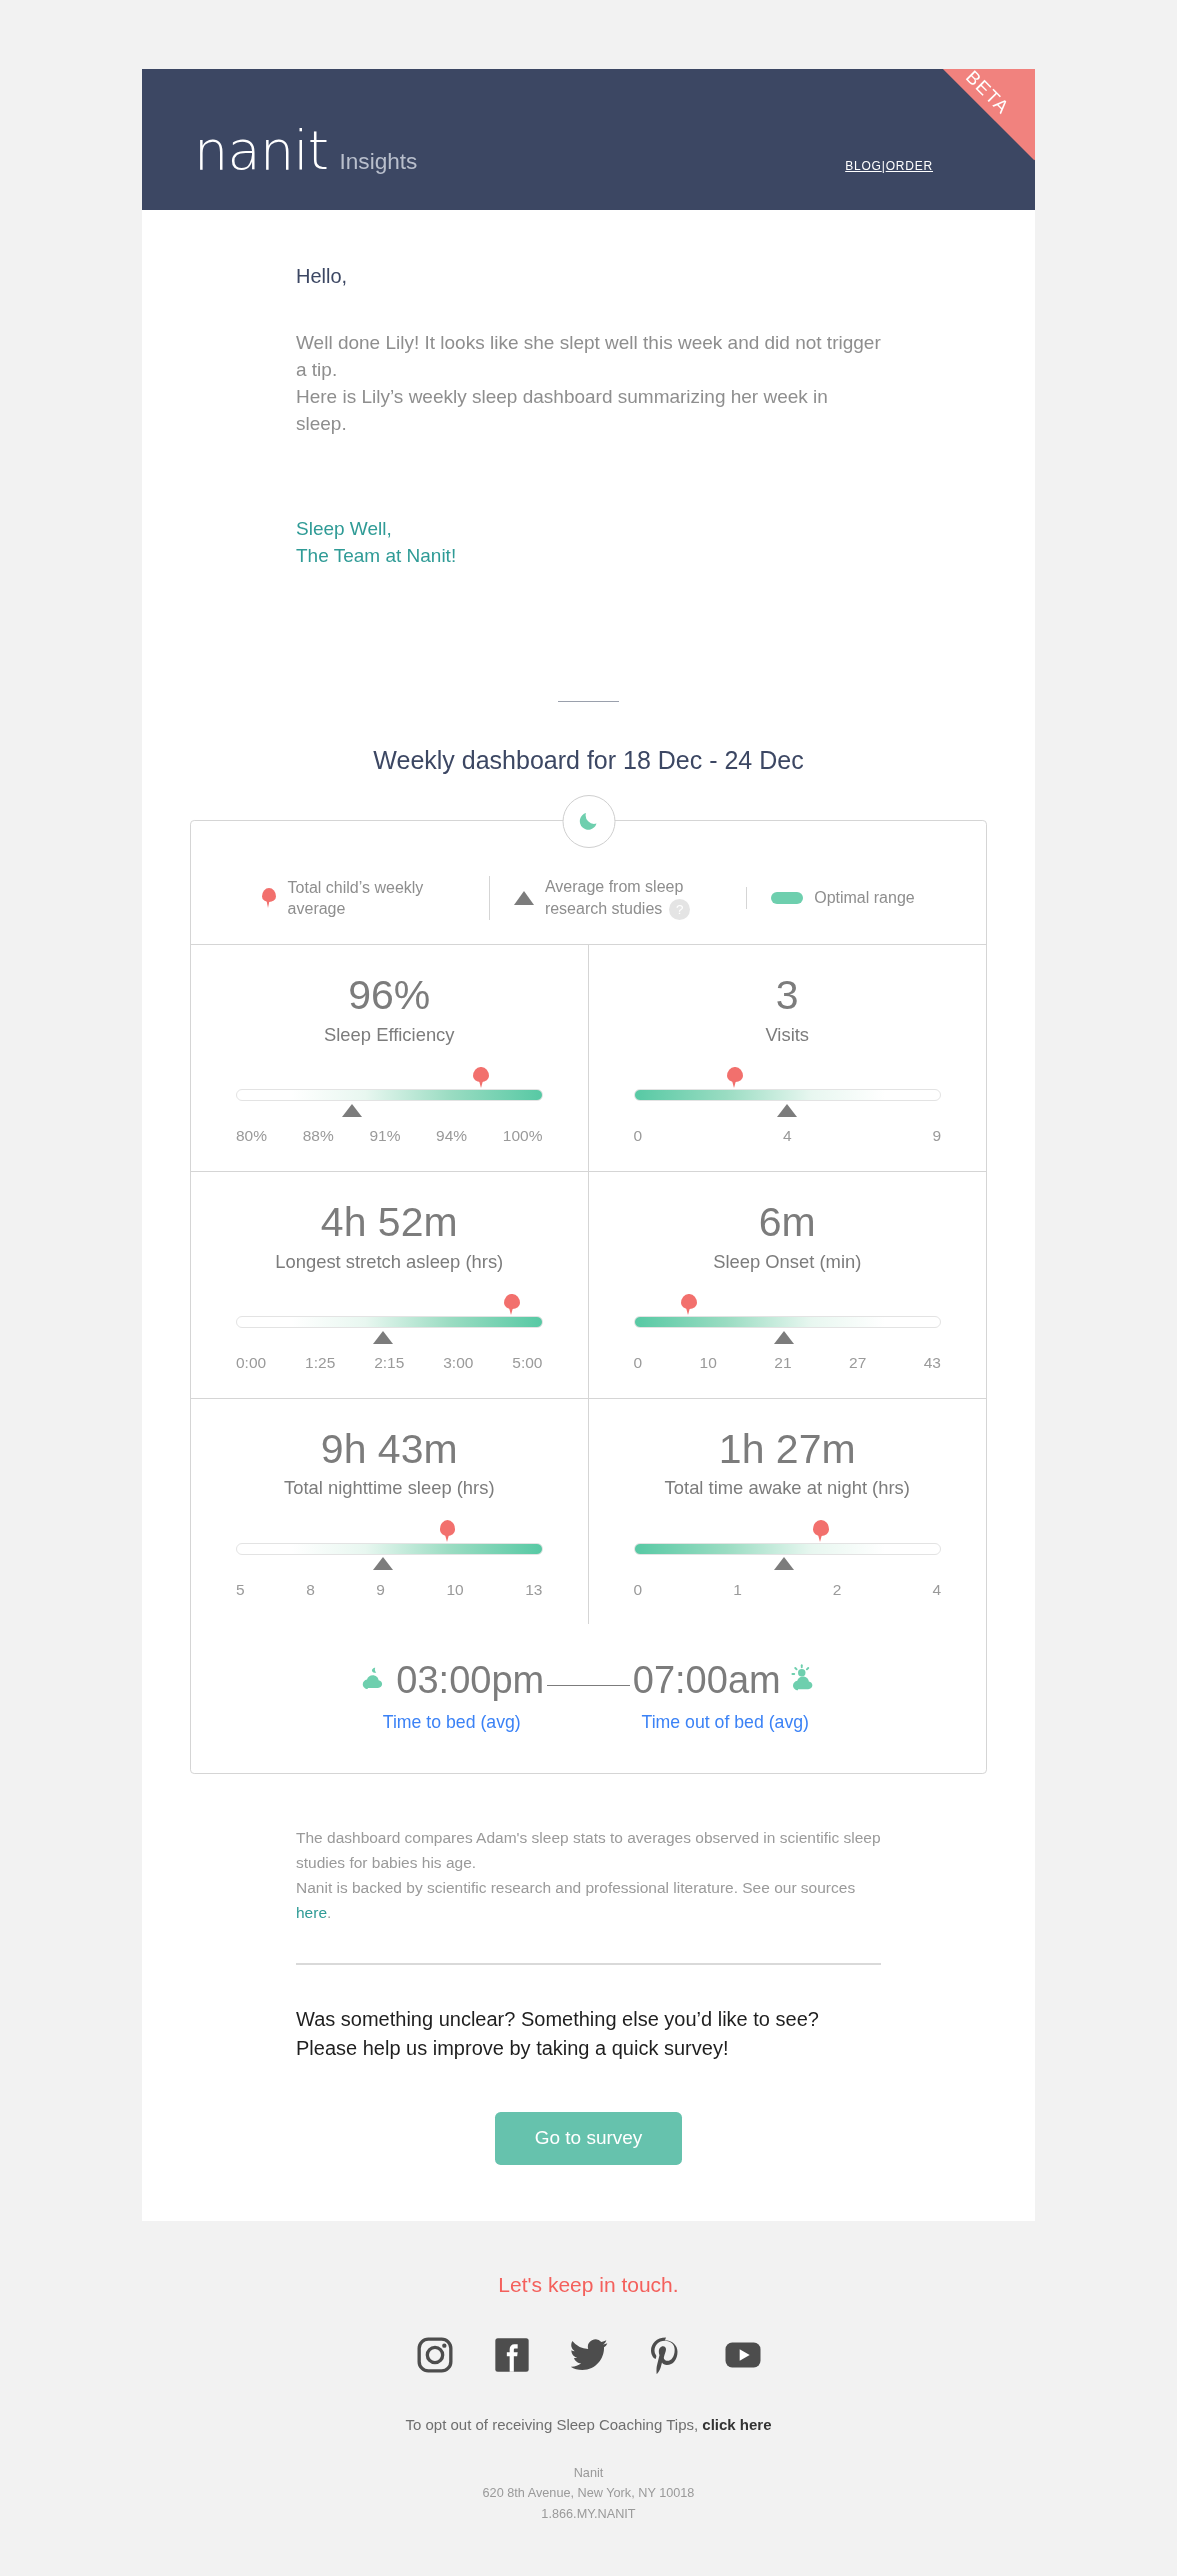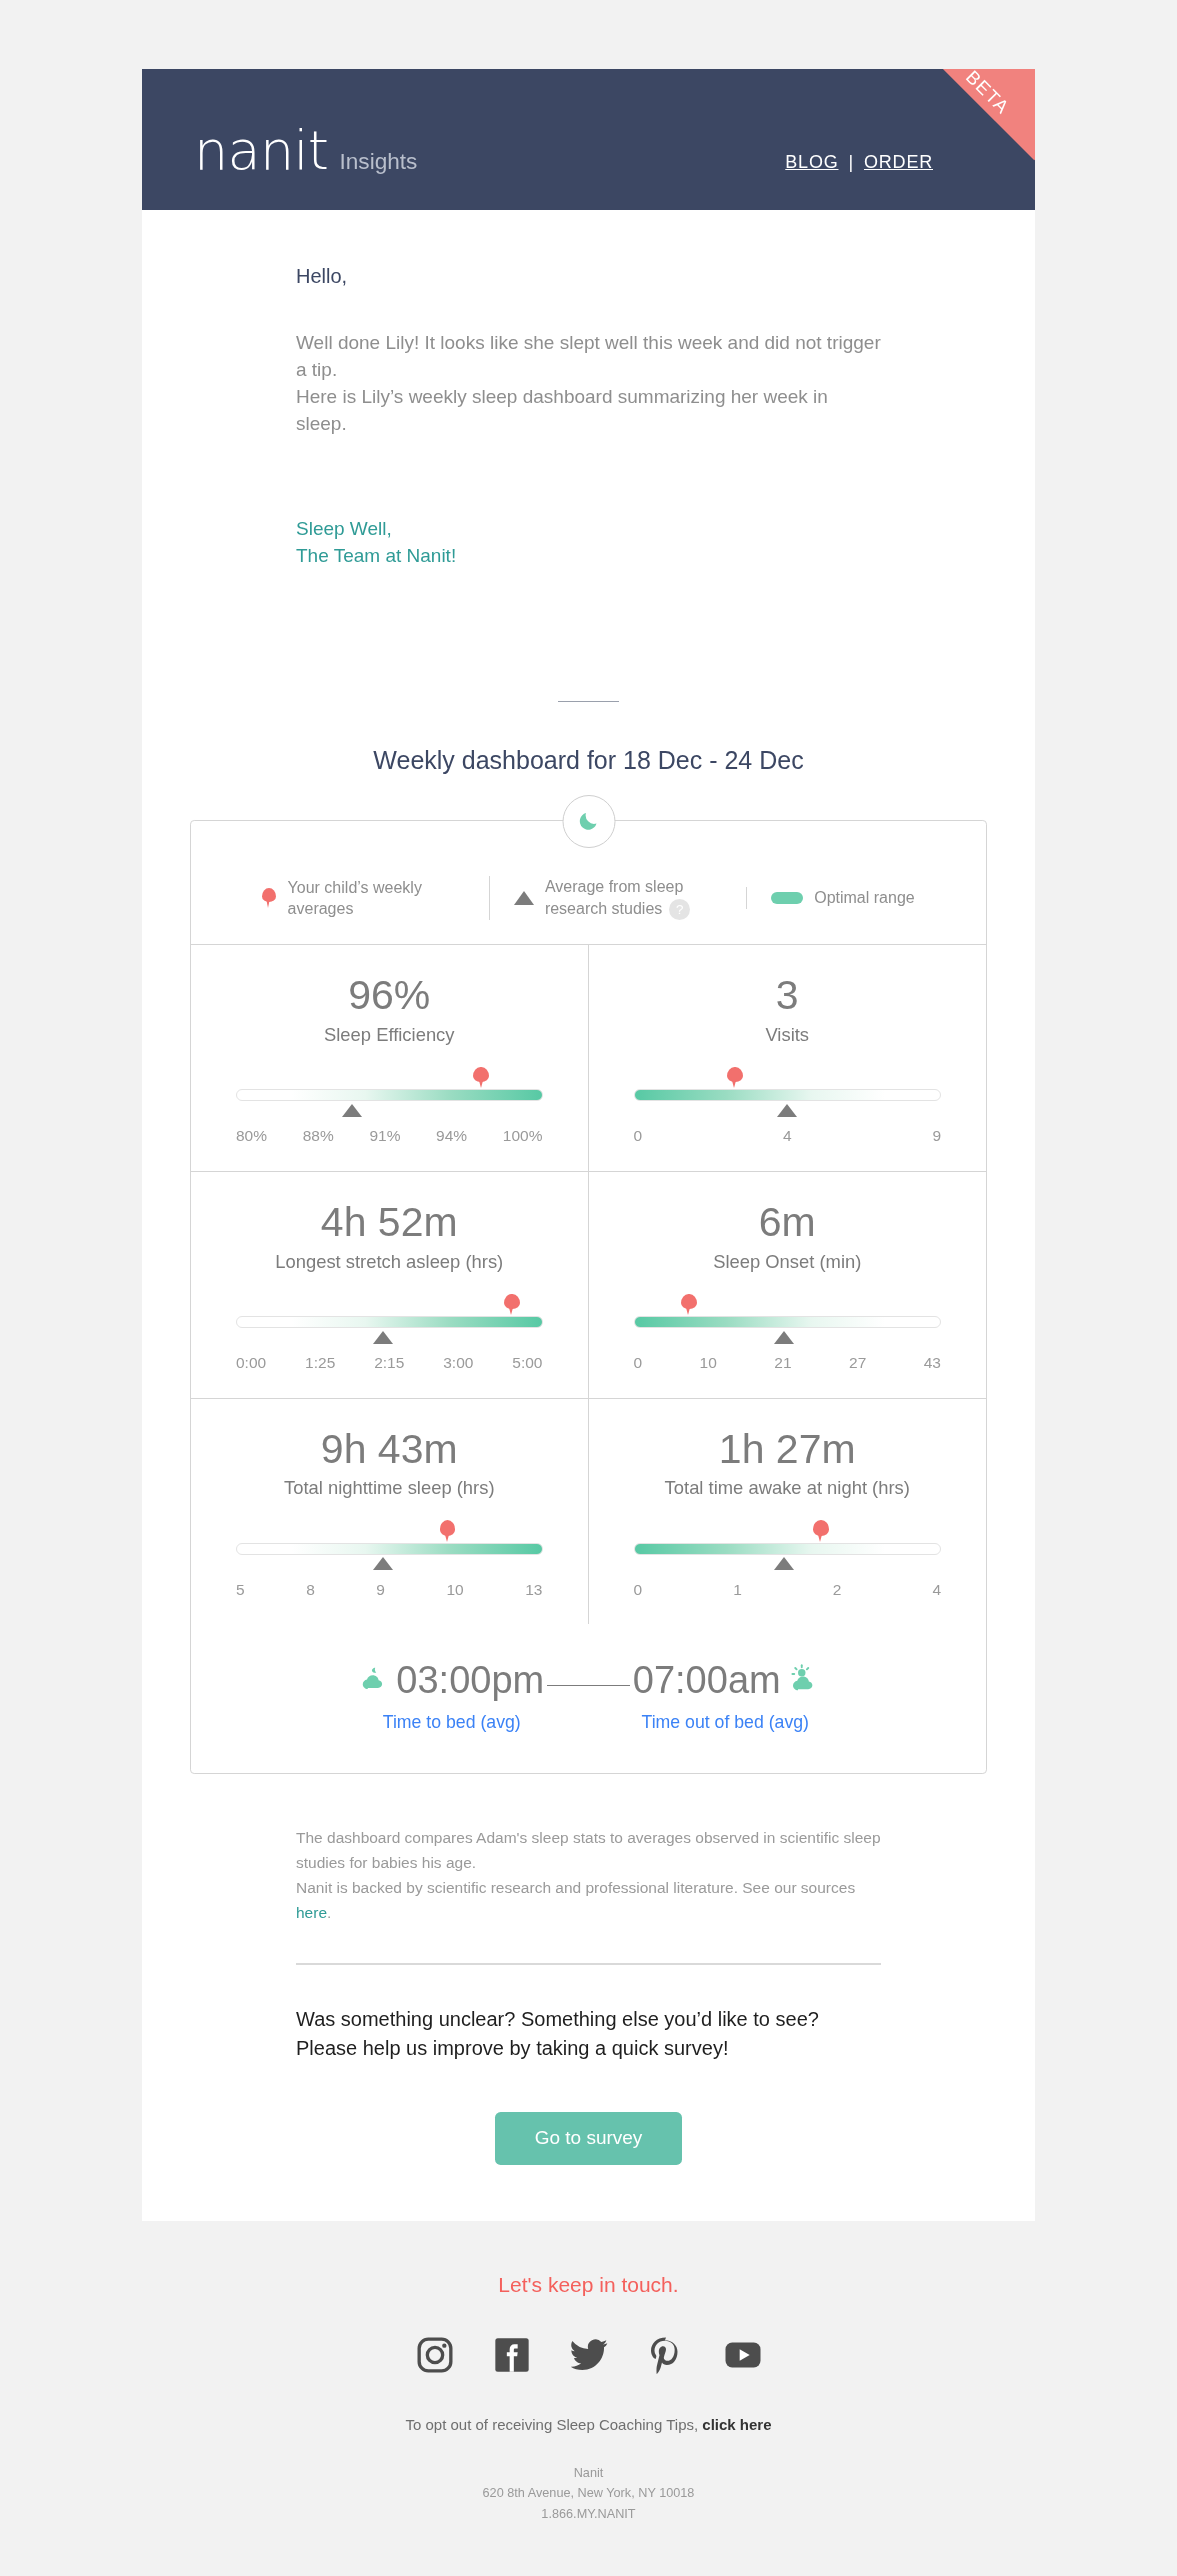--- a/index.html
+++ b/index.html
@@ -26,22 +26,22 @@
   }
   .logo{
     color:#ffffff;font-size:54px;letter-spacing:-0.7px;
     font-family:"DejaVu Sans", sans-serif;font-weight:300;line-height:1;
   }
   .logo-sub{
     color:#b9bfcc;font-size:22.6px;margin-left:11.3px;font-weight:300;
   }
   .header-nav{
     position:absolute;right:102px;bottom:37px;
-    color:#ffffff;font-size:18px;letter-spacing:0.8px;
-    display:flex;align-items:center;gap:10px;
+    color:#ffffff;font-size:12px;letter-spacing:0.8px;
+    display:flex;align-items:center;gap:0;
   }
   .header-nav a{color:#fff;text-decoration:underline;}
   .header-nav .sep{text-decoration:none;}
   .beta-ribbon{
     position:absolute;right:-47px;top:-24px;
     width:162px;height:68px;
     background:#f1827e;
     transform:rotate(45deg);
     color:#fff;
     display:flex;align-items:flex-end;justify-content:center;
@@ -250,21 +250,21 @@
       <div class="moon-badge">
         <svg width="24" height="24" viewBox="0 0 24 24" aria-hidden="true">
           <path d="M20 14.5A8.5 8.5 0 0 1 9.5 4 8.5 8.5 0 1 0 20 14.5z" fill="#6ecfae"></path>
         </svg>
       </div>
       <div class="card">
 
         <div class="legend">
           <div class="legend-item">
             <span class="pin"></span>
-            <span class="lg-text">Your child’s weekly averages</span>
+            <span class="lg-text">Total child’s weekly average</span>
           </div>
           <div class="legend-item">
             <span class="tri"></span>
             <span class="lg-text"><span>Average from sleep research studies</span><span class="qmark">?</span></span>
           </div>
           <div class="legend-item">
             <span class="range-chip"></span>
             <span class="lg-text">Optimal range</span>
           </div>
         </div>

